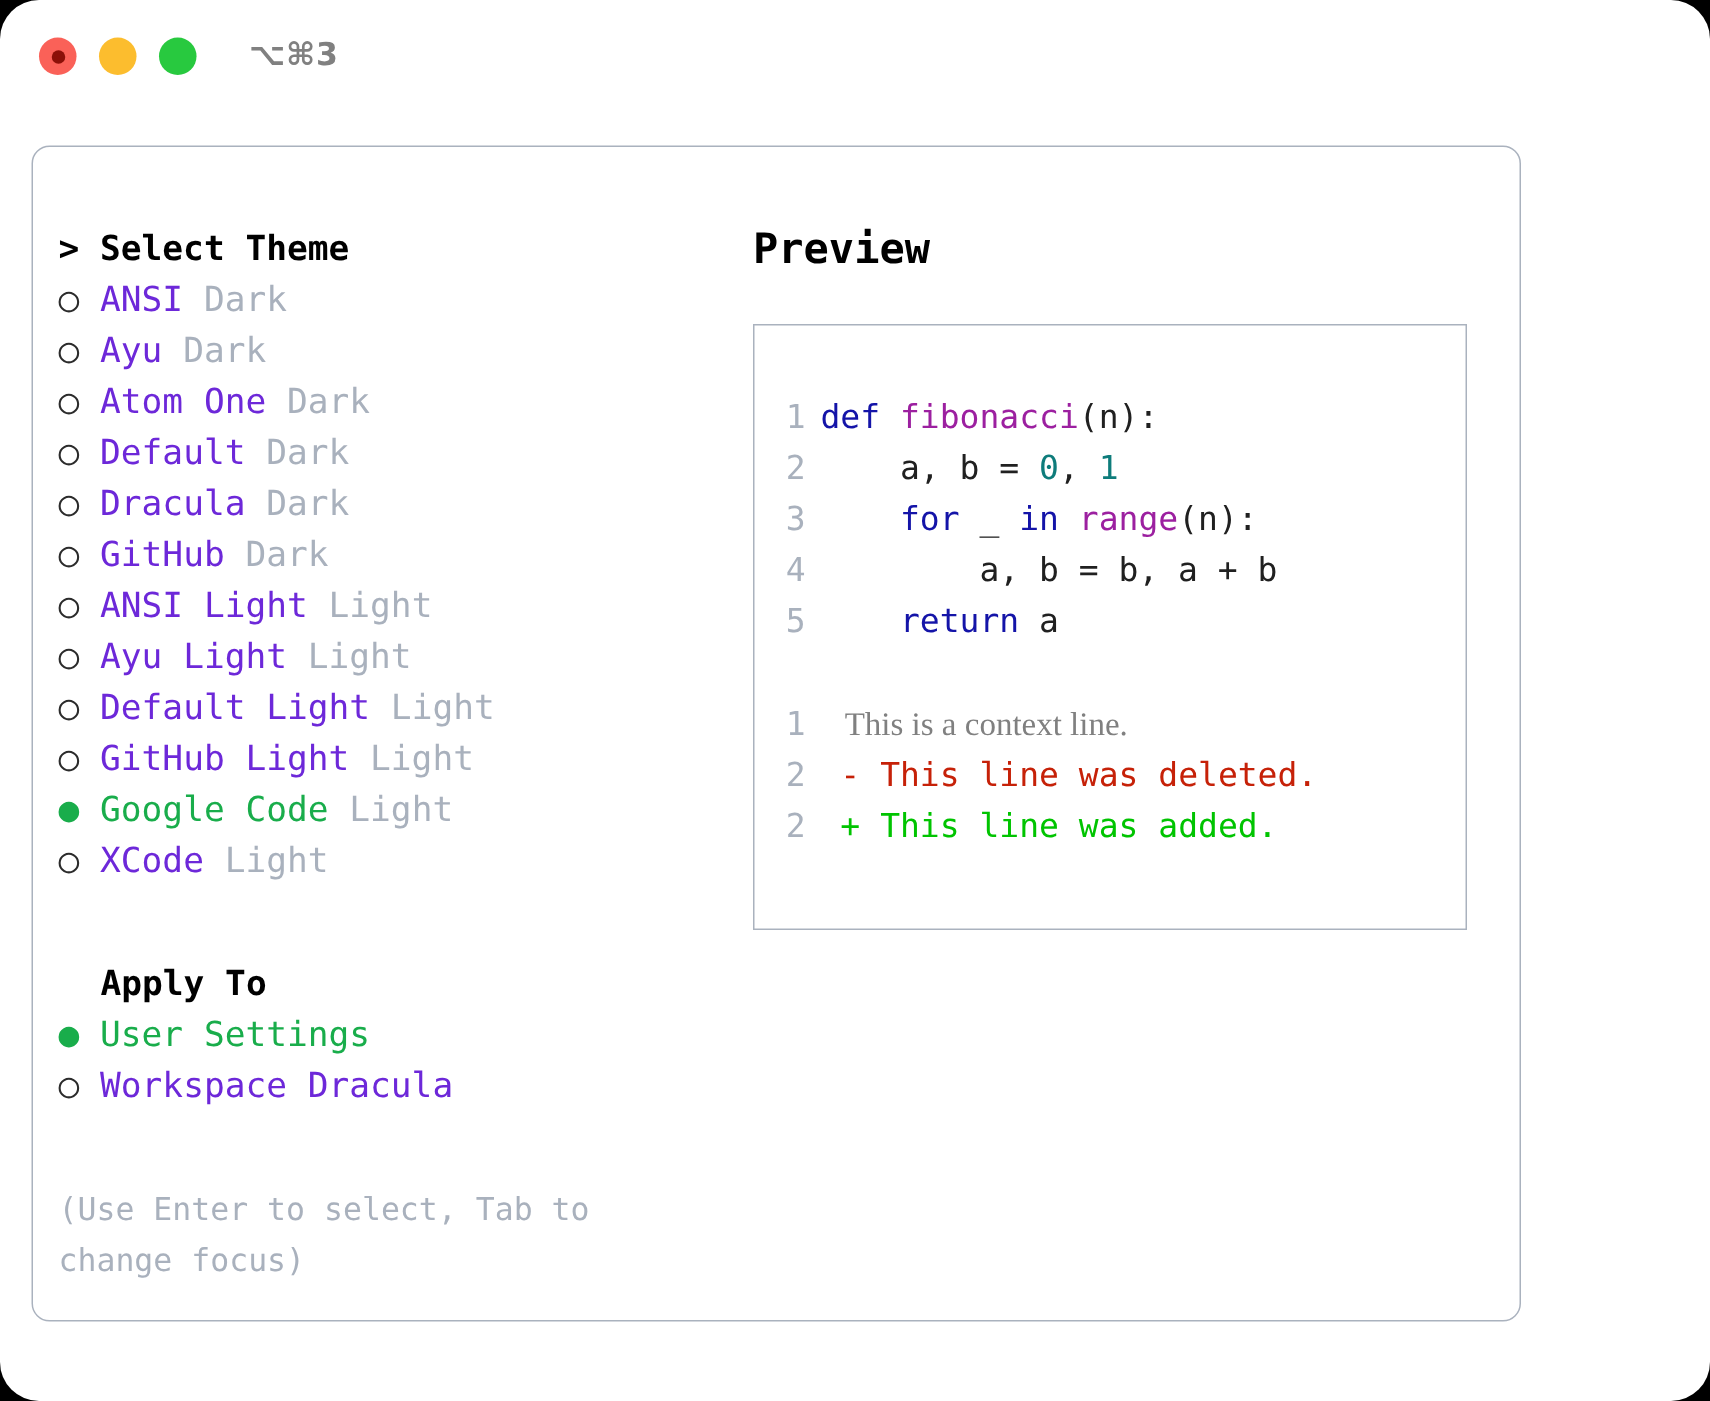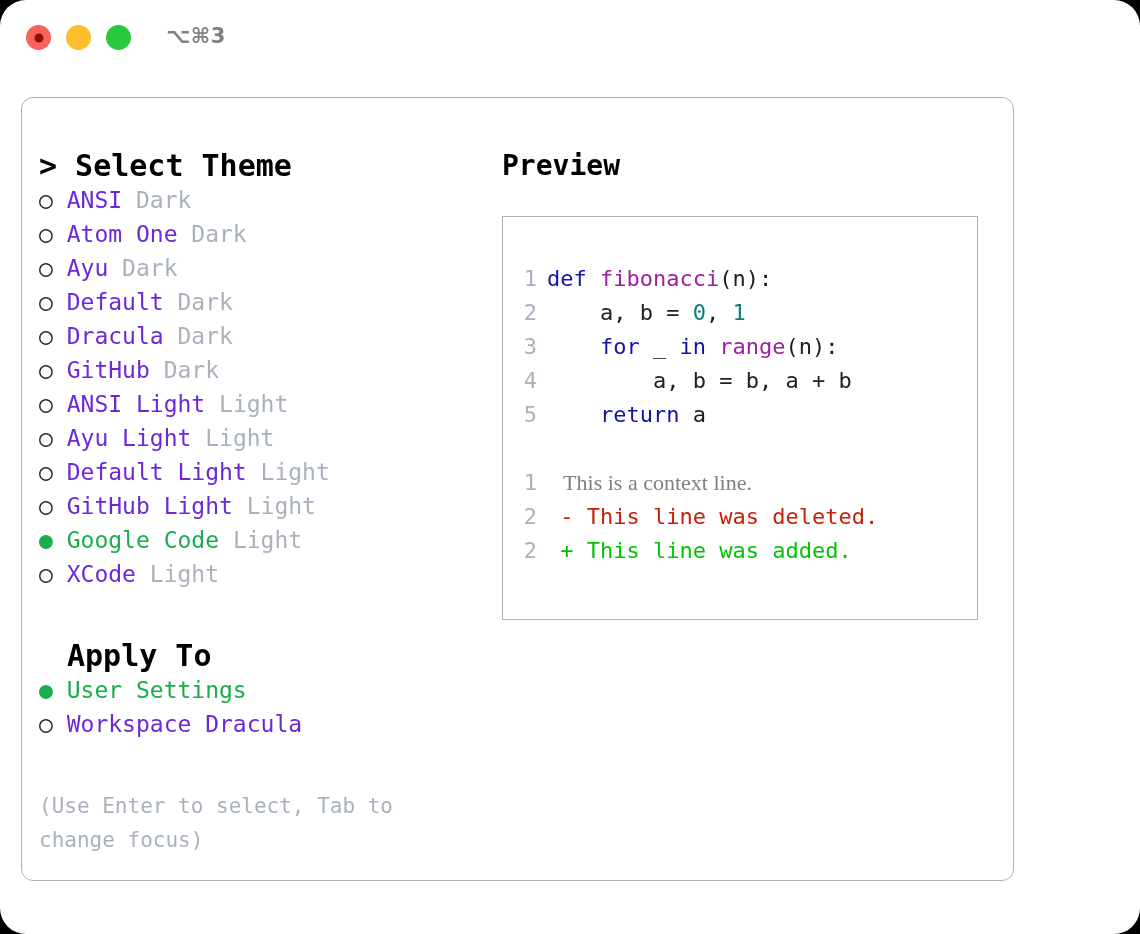--- a/index.html
+++ b/index.html
@@ -99,21 +99,21 @@
   }
   .right-pane {
     flex: 1;
     padding: 51px 0 0 10px;
     box-sizing: border-box;
   }
 
   
   .section-header {
     font-family: "DejaVu Sans Mono", "Liberation Mono", monospace;
-    font-size: 30px;
+    font-size: 23px;
     font-weight: 700;
     color: #000000;
     line-height: 34px;
     white-space: pre;
   }
   .section-header.indented { padding-left: 28px; }
 
   .opt-row {
     font-family: "DejaVu Sans Mono", "Liberation Mono", monospace;
     font-size: 23px;
@@ -192,22 +192,22 @@
 
   <div class="card">
     <div class="card-inner">
 
       <div class="left-pane">
 
         <div class="section-header">&gt; Select Theme</div>
 
         <div id="theme-list">
             <div class="opt-row"><span class="marker">○</span><span class="opt-label"> ANSI</span><span class="opt-cat"> Dark</span></div>
+            <div class="opt-row"><span class="marker">○</span><span class="opt-label"> Ayu</span><span class="opt-cat"> Dark</span></div>
             <div class="opt-row"><span class="marker">○</span><span class="opt-label"> Atom One</span><span class="opt-cat"> Dark</span></div>
-            <div class="opt-row"><span class="marker">○</span><span class="opt-label"> Ayu</span><span class="opt-cat"> Dark</span></div>
             <div class="opt-row"><span class="marker">○</span><span class="opt-label"> Default</span><span class="opt-cat"> Dark</span></div>
             <div class="opt-row"><span class="marker">○</span><span class="opt-label"> Dracula</span><span class="opt-cat"> Dark</span></div>
             <div class="opt-row"><span class="marker">○</span><span class="opt-label"> GitHub</span><span class="opt-cat"> Dark</span></div>
             <div class="opt-row"><span class="marker">○</span><span class="opt-label"> ANSI Light</span><span class="opt-cat"> Light</span></div>
             <div class="opt-row"><span class="marker">○</span><span class="opt-label"> Ayu Light</span><span class="opt-cat"> Light</span></div>
             <div class="opt-row"><span class="marker">○</span><span class="opt-label"> Default Light</span><span class="opt-cat"> Light</span></div>
             <div class="opt-row"><span class="marker">○</span><span class="opt-label"> GitHub Light</span><span class="opt-cat"> Light</span></div>
             <div class="opt-row"><span class="marker on">●</span><span class="opt-label sel"> Google Code</span><span class="opt-cat"> Light</span></div>
             <div class="opt-row"><span class="marker">○</span><span class="opt-label"> XCode</span><span class="opt-cat"> Light</span></div>
           </div>

